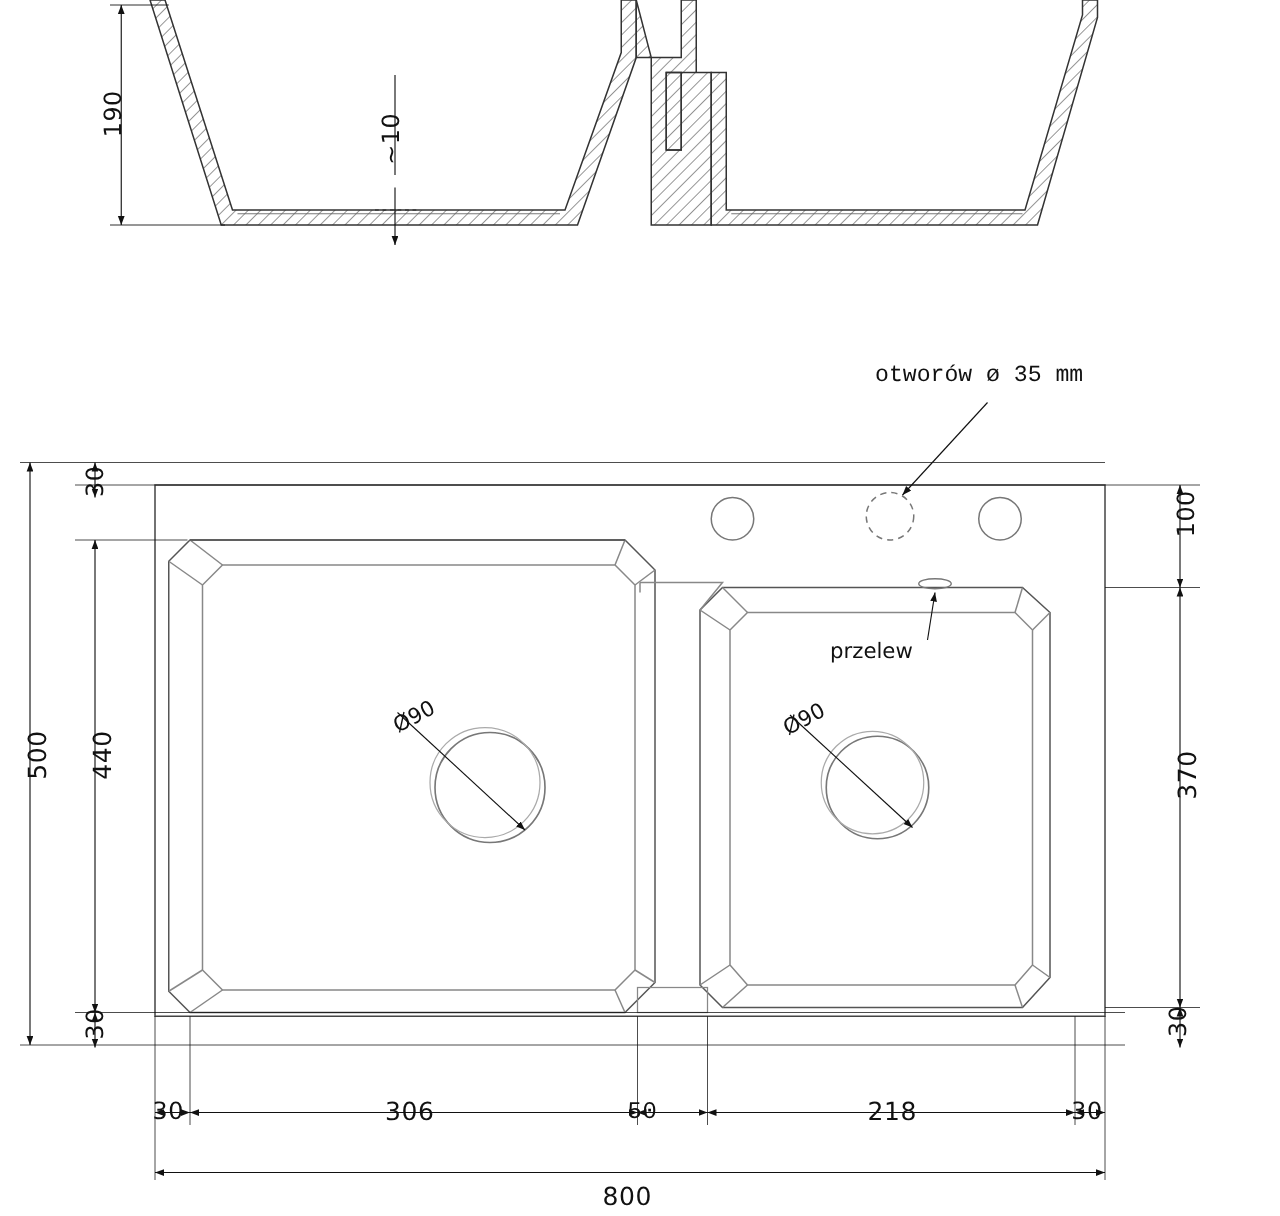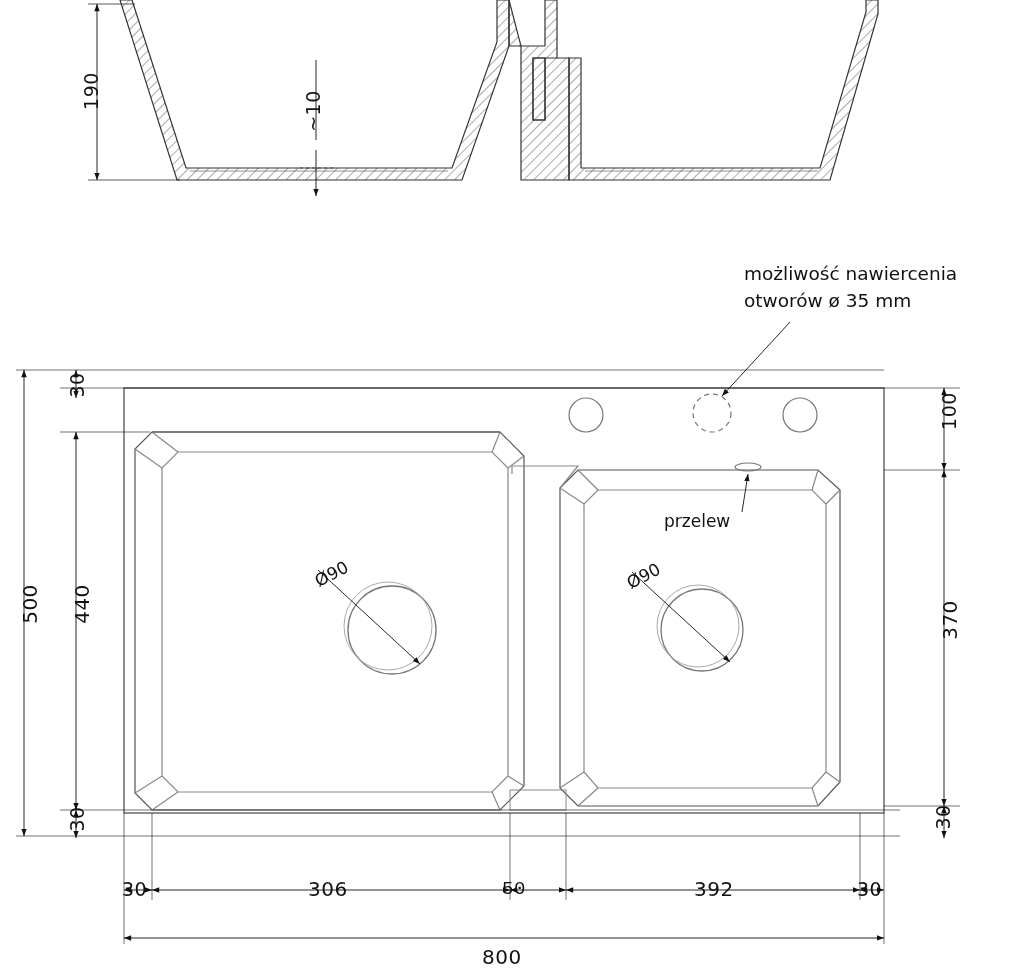--- a/index.html
+++ b/index.html
@@ -214,38 +214,37 @@
     </g>
 
     <g stroke="#111" stroke-width="0.9">
       <line x1="124" y1="938" x2="884" y2="938" marker-start="url(#arrStart)" marker-end="url(#arrEnd)"></line>
     </g>
   </svg>
 
   <div class="dimtext vert" style="left:72px; top:80px;">190</div>
   <div class="dimtext vert" style="left:292px; top:100px;">~10</div>
 
-  <div class="annot" style="left:744px; top:261px;">możliwość nawiercenia</div>
-  <div class="annot" style="left:744px; top:288px;">otworów ø 35 mm</div>
+  <div class="annot" style="left:700px; top:288px;font-family:Liberation Mono, monospace;">otworów ø 35 mm</div>
 
   <div class="annot" style="left:664px; top:508px; font-size:17px;">przelew</div>
 
   <div class="dia" style="left:316px; top:572px;">Ø90</div>
   <div class="dia" style="left:628px; top:574px;">Ø90</div>
 
   <div class="dimtext vert big" style="left:10px; top:592px;">500</div>
   <div class="dimtext vert big" style="left:62px; top:592px;">440</div>
   <div class="dimtext vert" style="left:64px; top:374px;">30</div>
   <div class="dimtext vert" style="left:64px; top:808px;">30</div>
 
   <div class="dimtext vert" style="left:930px; top:400px;">100</div>
   <div class="dimtext vert big" style="left:930px; top:608px;">370</div>
   <div class="dimtext vert" style="left:930px; top:806px;">30</div>
 
   <div class="dimtext" style="left:122px; top:878px;">30</div>
   <div class="dimtext big" style="left:308px; top:877px;">306</div>
   <div class="dimtext" style="left:502px; top:878px;font-family:Liberation Mono, monospace;">50</div>
-  <div class="dimtext big" style="left:694px; top:877px;">392</div>
+  <div class="dimtext big" style="left:694px; top:877px;">218</div>
   <div class="dimtext" style="left:857px; top:878px;">30</div>
 
   <div class="dimtext big" style="left:482px; top:925px;margin-top:20px;">800</div>
 
 </div>
 
 </body></html>

